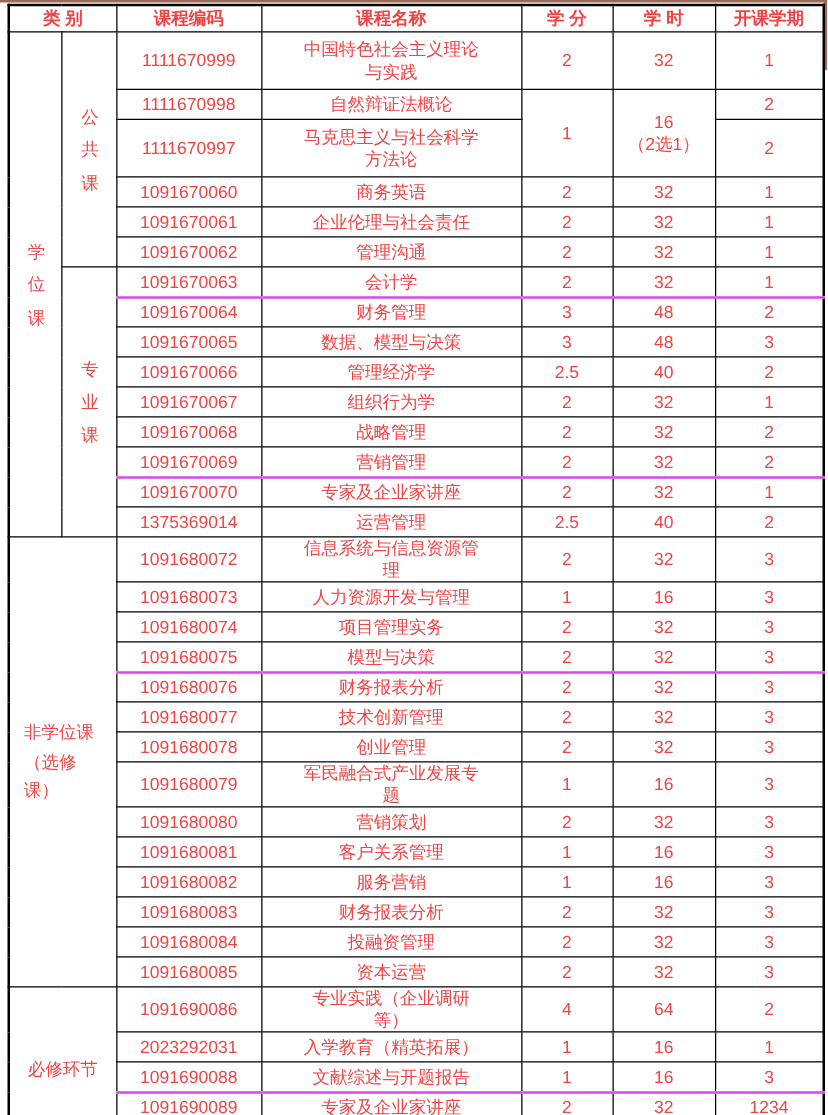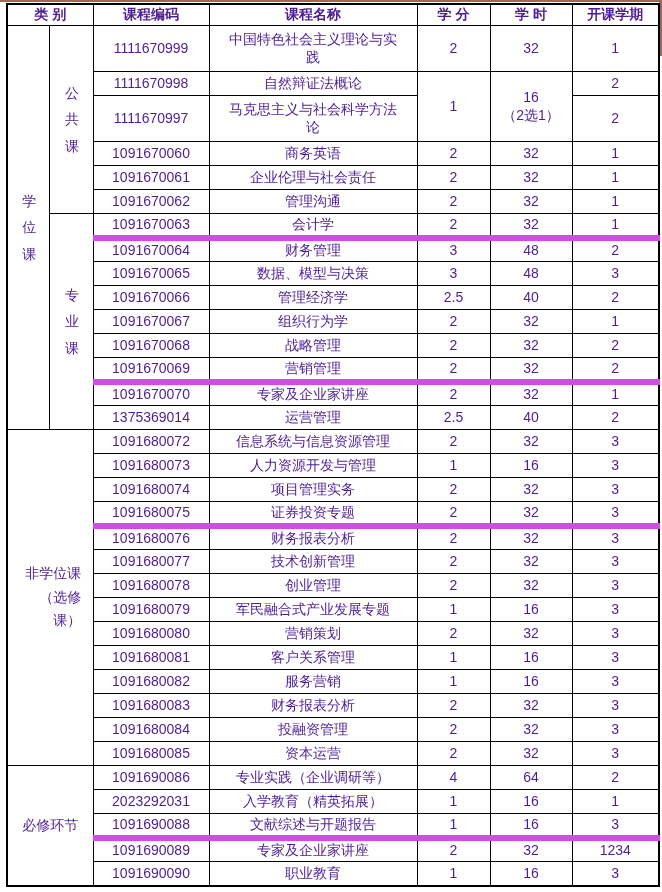--- a/index.html
+++ b/index.html
@@ -1,40 +1,40 @@
 <!DOCTYPE html>
 <html><head>
 <meta charset="utf-8">
 <style>
   html,body{margin:0;padding:0;background:#fff;}
   #screen{
     position:relative;width:662px;height:892px;background:#ffffff;
-    font-family:"Liberation Sans", sans-serif;color:#4c1d95;overflow:hidden;
+    font-family:"Liberation Sans", sans-serif;color:#ef4444;overflow:hidden;
   }
   .edge-top{position:absolute;left:0;top:0;width:662px;height:2px;background:#9b6a57;}
   .edge-right{position:absolute;right:0;top:0;width:3px;height:56px;background:#9b6a57;}
   table.course{
     position:absolute;left:6px;top:3px;width:652px;
     border-collapse:collapse;table-layout:fixed;
     border:2px solid #000;
   }
   th,td{
     border:1px solid #000;
     font-size:14px;line-height:1.25;
     text-align:center;vertical-align:middle;
     padding:0 4px;overflow:hidden;
   }
   thead th{font-weight:bold;font-size:14px;height:20px;}
   tbody tr{height:24px;}
   tr.h-tall{height:46px;}
-  tr.pgbrk td{border-bottom:6px solid #d946ef;}
-  td.name{padding:0 14px;}
+  tr.pgbrk td{border-bottom:2px solid #d946ef;}
+  td.name{padding:0 32px;}
   td.preline{white-space:pre-line;}
   .vert{display:block;width:1.15em;margin:0 auto;line-height:1.9;text-align:right;word-break:break-all;}
-  .wrapcat{display:inline-block;width:62px;line-height:1.7;text-align:right;}
+  .wrapcat{display:inline-block;width:62px;line-height:1.7;text-align:left;}
 </style>
 </head>
 <body>
 
 <div id="screen">
   <div class="edge-top"></div>
   <div class="edge-right"></div>
 
   <table class="course">
     <colgroup>
@@ -187,21 +187,21 @@
       </tr>
       <tr>
         <td>1091680074</td>
         <td class="name">项目管理实务</td>
         <td>2</td>
         <td>32</td>
         <td>3</td>
       </tr>
       <tr class="pgbrk">
         <td>1091680075</td>
-        <td class="name">证券投资专题</td>
+        <td class="name">模型与决策</td>
         <td>2</td>
         <td>32</td>
         <td>3</td>
       </tr>
       <tr>
         <td>1091680076</td>
         <td class="name">财务报表分析</td>
         <td>2</td>
         <td>32</td>
         <td>3</td>

